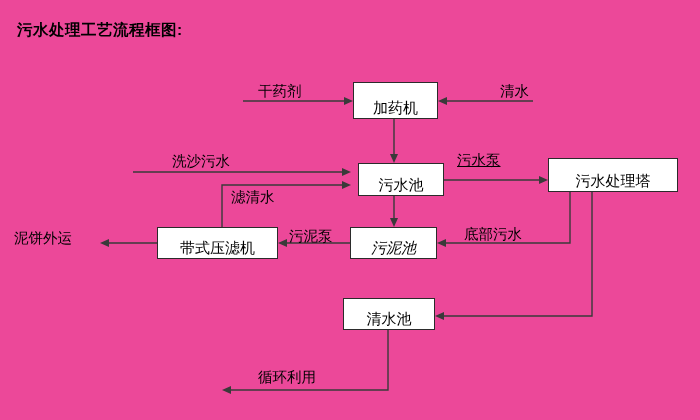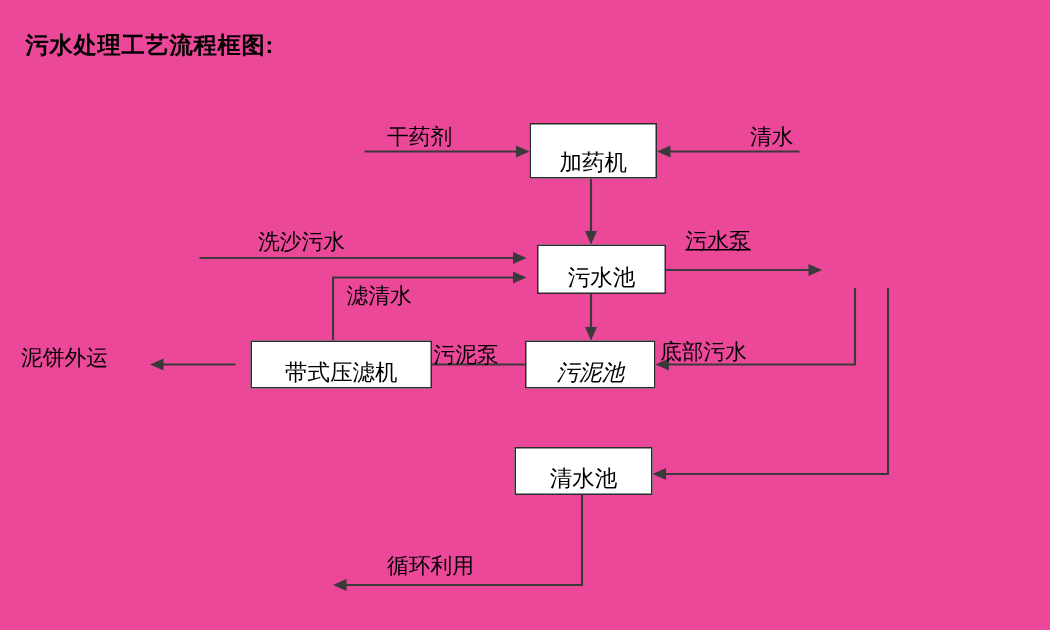--- a/index.html
+++ b/index.html
@@ -115,22 +115,25 @@
   </svg>
 
   <div class="node" style="left:353px; top:82px; width:85px; height:37px;">
     <span>加药机</span>
   </div>
 
   <div class="node" style="left:358px; top:163px; width:86px; height:33px;">
     <span>污水池</span>
   </div>
 
+  <div class="node" style="left:548px; top:158px; width:130px; height:34px;">
+    <span>污水处理塔</span>
+  </div>
 
-  <div class="node" style="left:157px; top:227px; width:121px; height:32px;margin-left:10px;">
+  <div class="node" style="left:157px; top:227px; width:121px; height:32px;">
     <span>带式压滤机</span>
   </div>
 
   <div class="node" style="left:350px; top:227px; width:87px; height:32px;font-style:italic;">
     <span>污泥池</span>
   </div>
 
   <div class="node" style="left:343px; top:298px; width:92px; height:32px;">
     <span>清水池</span>
   </div>
@@ -140,19 +143,19 @@
   <div class="edge-label" style="left:500px; top:82px;">清水</div>
 
   <div class="edge-label" style="left:172px; top:152px;">洗沙污水</div>
 
   <div class="edge-label" style="left:231px; top:188px;">滤清水</div>
 
   <div class="edge-label" style="left:457px; top:151px;text-decoration:underline;">污水泵</div>
 
   <div class="edge-label" style="left:289px; top:227px;">污泥泵</div>
 
-  <div class="edge-label" style="left:440px; top:225px;">底部污水</div>
+  <div class="edge-label" style="left:464px; top:225px;">底部污水</div>
 
   <div class="edge-label" style="left:14px; top:229px;">泥饼外运</div>
 
   <div class="edge-label" style="left:258px; top:368px;">循环利用</div>
 
 </div>
 
 </body></html>

